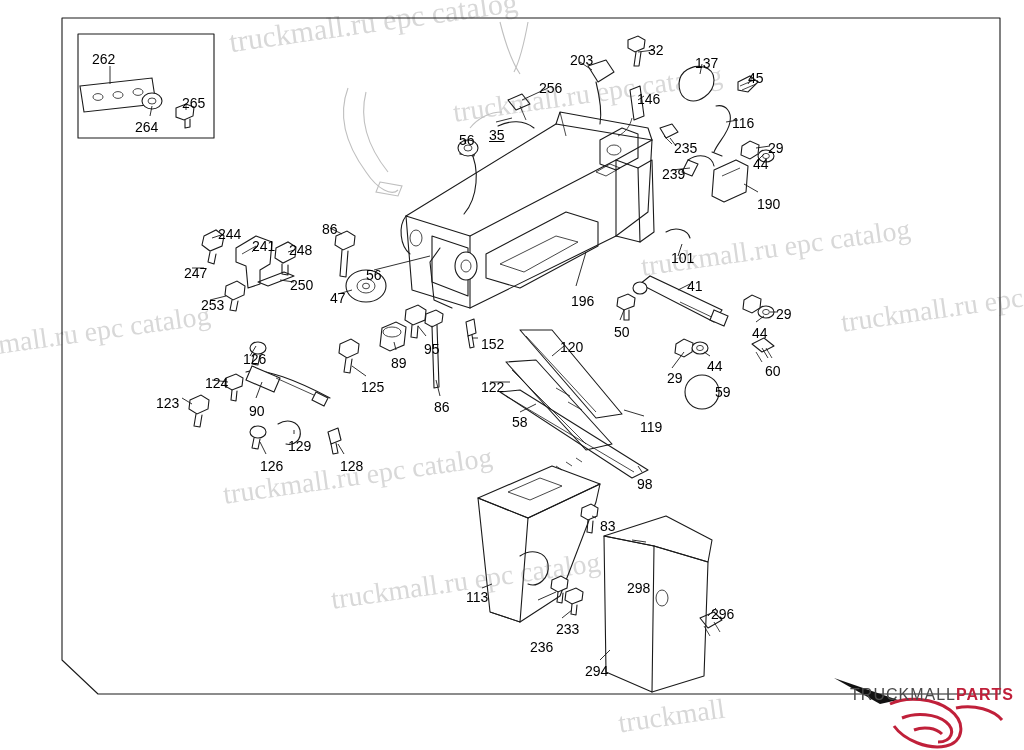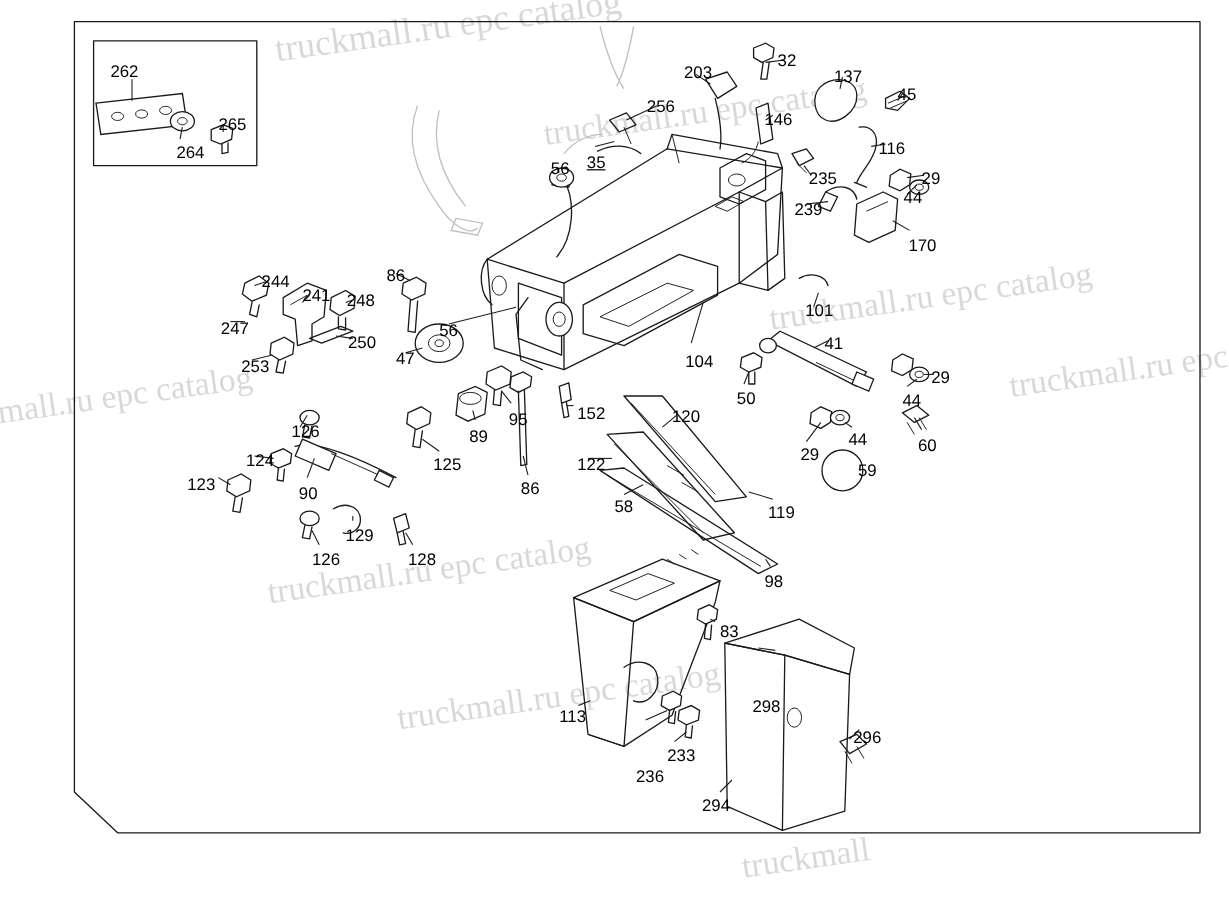--- a/index.html
+++ b/index.html
@@ -357,48 +357,48 @@
       <path class="lead" d="M482 588 L492 584"></path>
       <path class="lead" d="M538 600 L556 592"></path>
       <path class="lead" d="M716 608 L708 616"></path>
       <path class="lead" d="M562 618 L572 610"></path>
       <path class="lead" d="M600 660 L610 650"></path>
     </g>
   </svg>
 
   <div>
     <div class="lbl" style="left:92px;  top:52px;">262</div>
-    <div class="lbl" style="left:135px; top:120px;margin-left:12px;">264</div>
+    <div class="lbl" style="left:135px; top:120px;">264</div>
     <div class="lbl" style="left:182px; top:96px;">265</div>
     <div class="lbl" style="left:648px; top:43px;">32</div>
     <div class="lbl" style="left:570px; top:53px;">203</div>
     <div class="lbl" style="left:695px; top:56px;">137</div>
     <div class="lbl" style="left:748px; top:71px;">45</div>
     <div class="lbl" style="left:539px; top:81px;">256</div>
     <div class="lbl" style="left:637px; top:92px;">146</div>
     <div class="lbl" style="left:732px; top:116px;">116</div>
     <div class="lbl" style="left:489px; top:128px;text-decoration:underline;">35</div>
     <div class="lbl" style="left:674px; top:141px;">235</div>
     <div class="lbl" style="left:768px; top:141px;">29</div>
     <div class="lbl" style="left:459px; top:133px;">56</div>
     <div class="lbl" style="left:662px; top:167px;">239</div>
     <div class="lbl" style="left:753px; top:157px;">44</div>
-    <div class="lbl" style="left:757px; top:197px;">170</div>
+    <div class="lbl" style="left:757px; top:197px;">190</div>
     <div class="lbl" style="left:218px; top:227px;">244</div>
     <div class="lbl" style="left:252px; top:239px;">241</div>
     <div class="lbl" style="left:289px; top:243px;">248</div>
     <div class="lbl" style="left:322px; top:222px;">86</div>
     <div class="lbl" style="left:184px; top:266px;">247</div>
     <div class="lbl" style="left:290px; top:278px;">250</div>
     <div class="lbl" style="left:366px; top:268px;">56</div>
     <div class="lbl" style="left:671px; top:251px;text-align:center;">101</div>
     <div class="lbl" style="left:687px; top:279px;">41</div>
     <div class="lbl" style="left:201px; top:298px;">253</div>
     <div class="lbl" style="left:330px; top:291px;">47</div>
-    <div class="lbl" style="left:571px; top:294px;">104</div>
+    <div class="lbl" style="left:571px; top:294px;">196</div>
     <div class="lbl" style="left:776px; top:307px;">29</div>
     <div class="lbl" style="left:614px; top:325px;">50</div>
     <div class="lbl" style="left:752px; top:326px;">44</div>
     <div class="lbl" style="left:424px; top:342px;">95</div>
     <div class="lbl" style="left:481px; top:337px;">152</div>
     <div class="lbl" style="left:560px; top:340px;">120</div>
     <div class="lbl" style="left:243px; top:352px;">126</div>
     <div class="lbl" style="left:391px; top:356px;">89</div>
     <div class="lbl" style="left:707px; top:359px;">44</div>
     <div class="lbl" style="left:765px; top:364px;">60</div>
@@ -418,14 +418,26 @@
     <div class="lbl" style="left:637px; top:477px;">98</div>
     <div class="lbl" style="left:600px; top:519px;">83</div>
     <div class="lbl" style="left:627px; top:533px;margin-top:48px;">298</div>
     <div class="lbl" style="left:466px; top:590px;">113</div>
     <div class="lbl" style="left:530px; top:640px;text-align:center;">236</div>
     <div class="lbl" style="left:711px; top:607px;">296</div>
     <div class="lbl" style="left:556px; top:622px;">233</div>
     <div class="lbl" style="left:585px; top:664px;">294</div>
   </div>
 
+  <div style="position:absolute; right:0; bottom:0; width:200px; height:90px;">
+    <svg width="200" height="90" viewBox="0 0 200 90">
+      <path d="M10 18 L74 40 L56 44 L10 18 Z" fill="#111"></path>
+      <path d="M66 44 C82 36 110 38 126 50 C142 62 140 82 122 86 C104 90 80 80 70 66" fill="none" stroke="#c0203a" stroke-width="3"></path>
+      <path d="M78 58 C92 52 112 54 122 62 C132 70 128 82 114 82" fill="none" stroke="#c0203a" stroke-width="3"></path>
+      <path d="M90 70 C100 66 112 68 118 74" fill="none" stroke="#c0203a" stroke-width="3"></path>
+      <path d="M132 48 C150 44 170 50 178 60" fill="none" stroke="#c0203a" stroke-width="3"></path>
+    </svg>
+    <div class="logo-text">
+      <span>TRUCKMALL</span><span class="red">PARTS</span>
+    </div>
+  </div>
 
 </div>
 
 </body></html>

